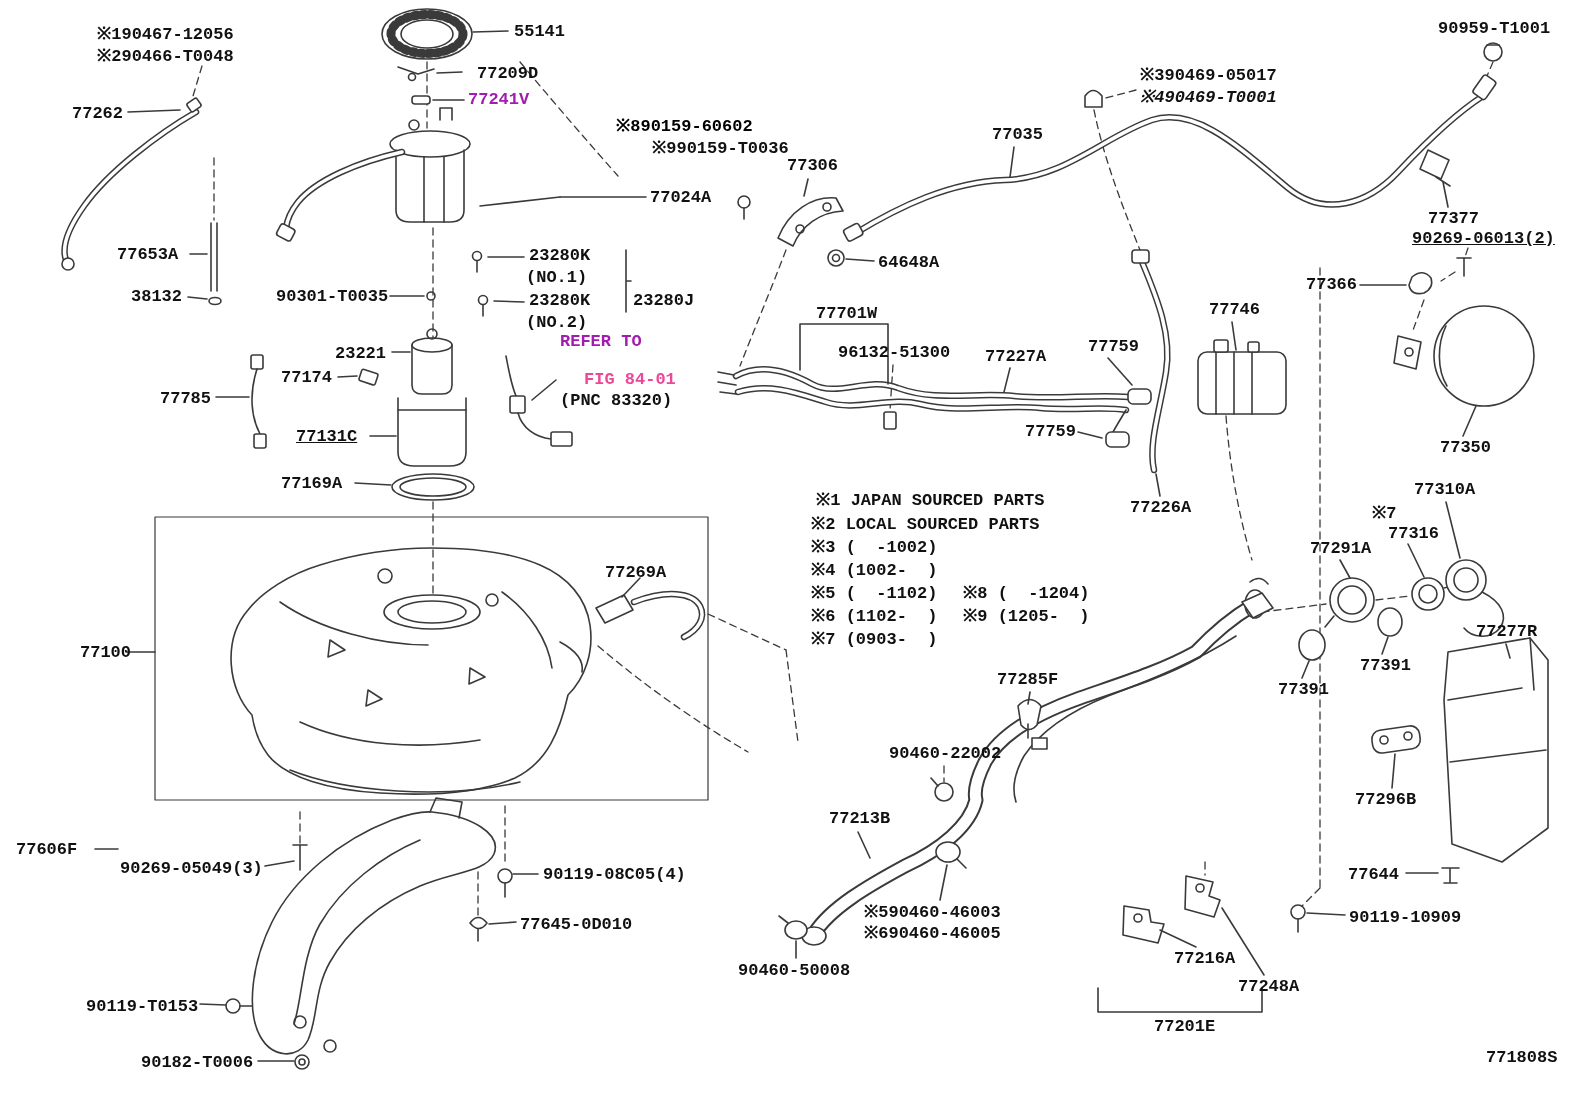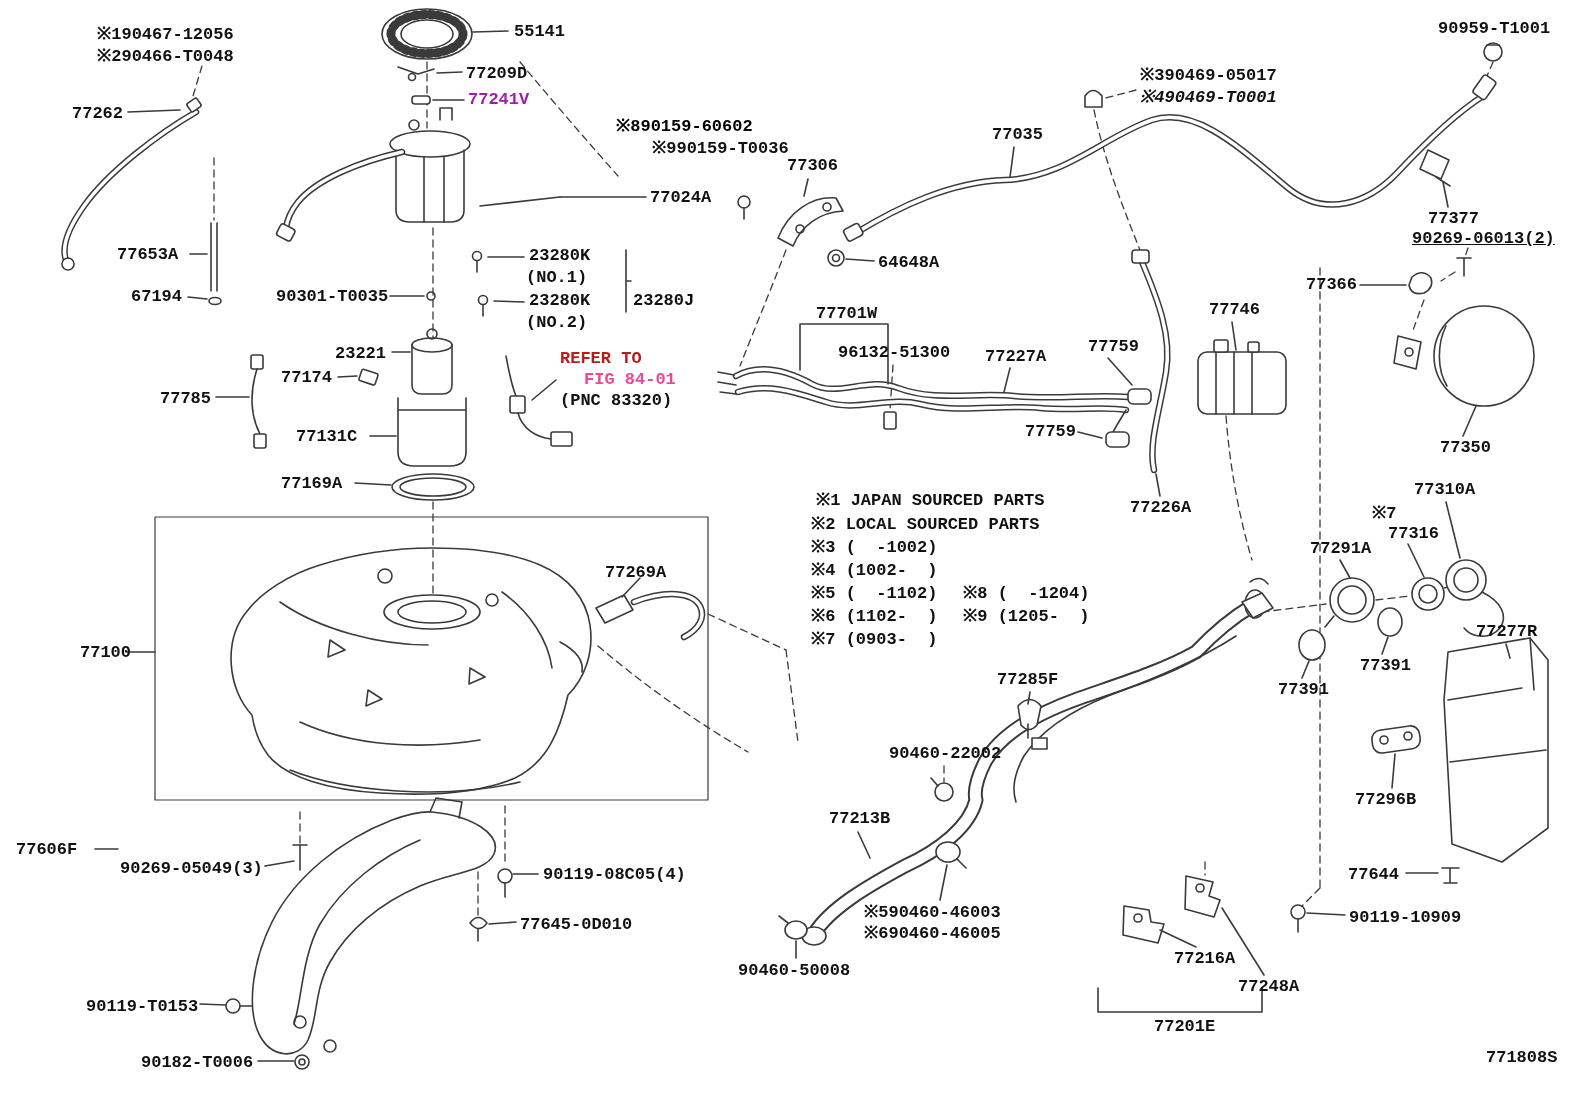--- a/index.html
+++ b/index.html
@@ -341,54 +341,54 @@
       <path d="M 1442,868 l 17,0 M 1450,868 l 0,15 M 1444,883 l 13,0"></path>
       <line x1="1406" y1="873" x2="1438" y2="873"></line>
     </g>
   </svg>
 
   <div id="label-layer">
       <div class="lbl" style="left: 97px; top: 25px; color: rgb(17, 17, 17);">※190467-12056</div>
       <div class="lbl" style="left: 97px; top: 47px; color: rgb(17, 17, 17);">※290466-T0048</div>
       <div class="lbl" style="left: 72px; top: 104px; color: rgb(17, 17, 17);">77262</div>
       <div class="lbl" style="left: 514px; top: 22px; color: rgb(17, 17, 17);">55141</div>
-      <div class="lbl" style="left: 466px; top: 64px; color: rgb(17, 17, 17);">77209D</div>
+      <div class="lbl" style="left: 477px; top: 64px; color: rgb(17, 17, 17);">77209D</div>
       <div class="lbl" style="left: 468px; top: 90px; color: #a21caf;">77241V</div>
       <div class="lbl" style="left: 616px; top: 117px; color: #000000;">※890159-60602</div>
       <div class="lbl" style="left: 652px; top: 139px; color: rgb(17, 17, 17);">※990159-T0036</div>
       <div class="lbl" style="left: 787px; top: 156px; color: rgb(17, 17, 17);">77306</div>
       <div class="lbl" style="left: 992px; top: 125px; color: rgb(17, 17, 17);">77035</div>
       <div class="lbl" style="left: 1140px; top: 66px; color: rgb(17, 17, 17);">※390469-05017</div>
       <div class="lbl" style="left: 1140px; top: 88px; color: rgb(17, 17, 17); font-style: italic;">※490469-T0001</div>
       <div class="lbl" style="left: 1438px; top: 19px; color: rgb(17, 17, 17);">90959-T1001</div>
       <div class="lbl" style="left: 650px; top: 188px; color: rgb(17, 17, 17);">77024A</div>
       <div class="lbl" style="left: 117px; top: 245px; color: rgb(17, 17, 17);">77653A</div>
-      <div class="lbl" style="left: 131px; top: 287px; color: rgb(17, 17, 17);">67194</div>
+      <div class="lbl" style="left: 131px; top: 287px; color: rgb(17, 17, 17);">38132</div>
       <div class="lbl" style="left: 276px; top: 287px; color: rgb(17, 17, 17);">90301-T0035</div>
       <div class="lbl" style="left: 529px; top: 246px; color: rgb(17, 17, 17);">23280K</div>
       <div class="lbl" style="left: 526px; top: 268px; color: rgb(17, 17, 17);">(NO.1)</div>
       <div class="lbl" style="left: 529px; top: 291px; color: rgb(17, 17, 17);">23280K</div>
       <div class="lbl" style="left: 526px; top: 313px; color: rgb(17, 17, 17);">(NO.2)</div>
       <div class="lbl" style="left: 633px; top: 291px; color: rgb(17, 17, 17);">23280J</div>
       <div class="lbl" style="left: 878px; top: 253px; color: rgb(17, 17, 17);">64648A</div>
       <div class="lbl" style="left: 1428px; top: 209px; color: rgb(17, 17, 17);">77377</div>
       <div class="lbl" style="left: 1412px; top: 229px; color: rgb(17, 17, 17); text-decoration: underline;">90269-06013(2)</div>
       <div class="lbl" style="left: 1306px; top: 275px; color: rgb(17, 17, 17);">77366</div>
       <div class="lbl" style="left: 1209px; top: 300px; color: rgb(17, 17, 17);">77746</div>
       <div class="lbl" style="left: 816px; top: 304px; color: rgb(17, 17, 17);">77701W</div>
       <div class="lbl" style="left: 838px; top: 343px; color: rgb(17, 17, 17);">96132-51300</div>
       <div class="lbl" style="left: 985px; top: 347px; color: rgb(17, 17, 17);">77227A</div>
       <div class="lbl" style="left: 1088px; top: 337px; color: rgb(17, 17, 17);">77759</div>
       <div class="lbl" style="left: 335px; top: 344px; color: rgb(17, 17, 17);">23221</div>
       <div class="lbl" style="left: 281px; top: 368px; color: rgb(17, 17, 17);">77174</div>
-      <div class="lbl" style="left: 560px; top: 349px; color: #b91c1c;">REFER TO</div>
+      <div class="lbl" style="left: 560px; top: 332px; color: #a21caf;">REFER TO</div>
       <div class="lbl" style="left: 560px; top: 370px; color: #ec4899; margin-left: 24px;">FIG 84-01</div>
       <div class="lbl" style="left: 560px; top: 391px; color: rgb(17, 17, 17);">(PNC 83320)</div>
       <div class="lbl" style="left: 160px; top: 389px; color: rgb(17, 17, 17);">77785</div>
-      <div class="lbl" style="left: 296px; top: 427px; color: rgb(17, 17, 17);">77131C</div>
+      <div class="lbl" style="left: 296px; top: 427px; color: rgb(17, 17, 17); text-decoration: underline;">77131C</div>
       <div class="lbl" style="left: 1025px; top: 422px; color: rgb(17, 17, 17);">77759</div>
       <div class="lbl" style="left: 1440px; top: 438px; color: rgb(17, 17, 17);">77350</div>
       <div class="lbl" style="left: 281px; top: 474px; color: rgb(17, 17, 17);">77169A</div>
       <div class="lbl" style="left: 1130px; top: 498px; color: rgb(17, 17, 17);">77226A</div>
       <div class="lbl" style="left: 1414px; top: 480px; color: rgb(17, 17, 17);">77310A</div>
       <div class="lbl" style="left: 1372px; top: 504px; color: rgb(17, 17, 17);">※7</div>
       <div class="lbl" style="left: 1388px; top: 524px; color: rgb(17, 17, 17);">77316</div>
       <div class="lbl" style="left: 1310px; top: 539px; color: rgb(17, 17, 17);">77291A</div>
       <div class="lbl" style="left: 816px; top: 491px; color: rgb(17, 17, 17);">※1 JAPAN SOURCED PARTS</div>
       <div class="lbl" style="left: 811px; top: 515px; color: rgb(17, 17, 17);">※2 LOCAL SOURCED PARTS</div>

